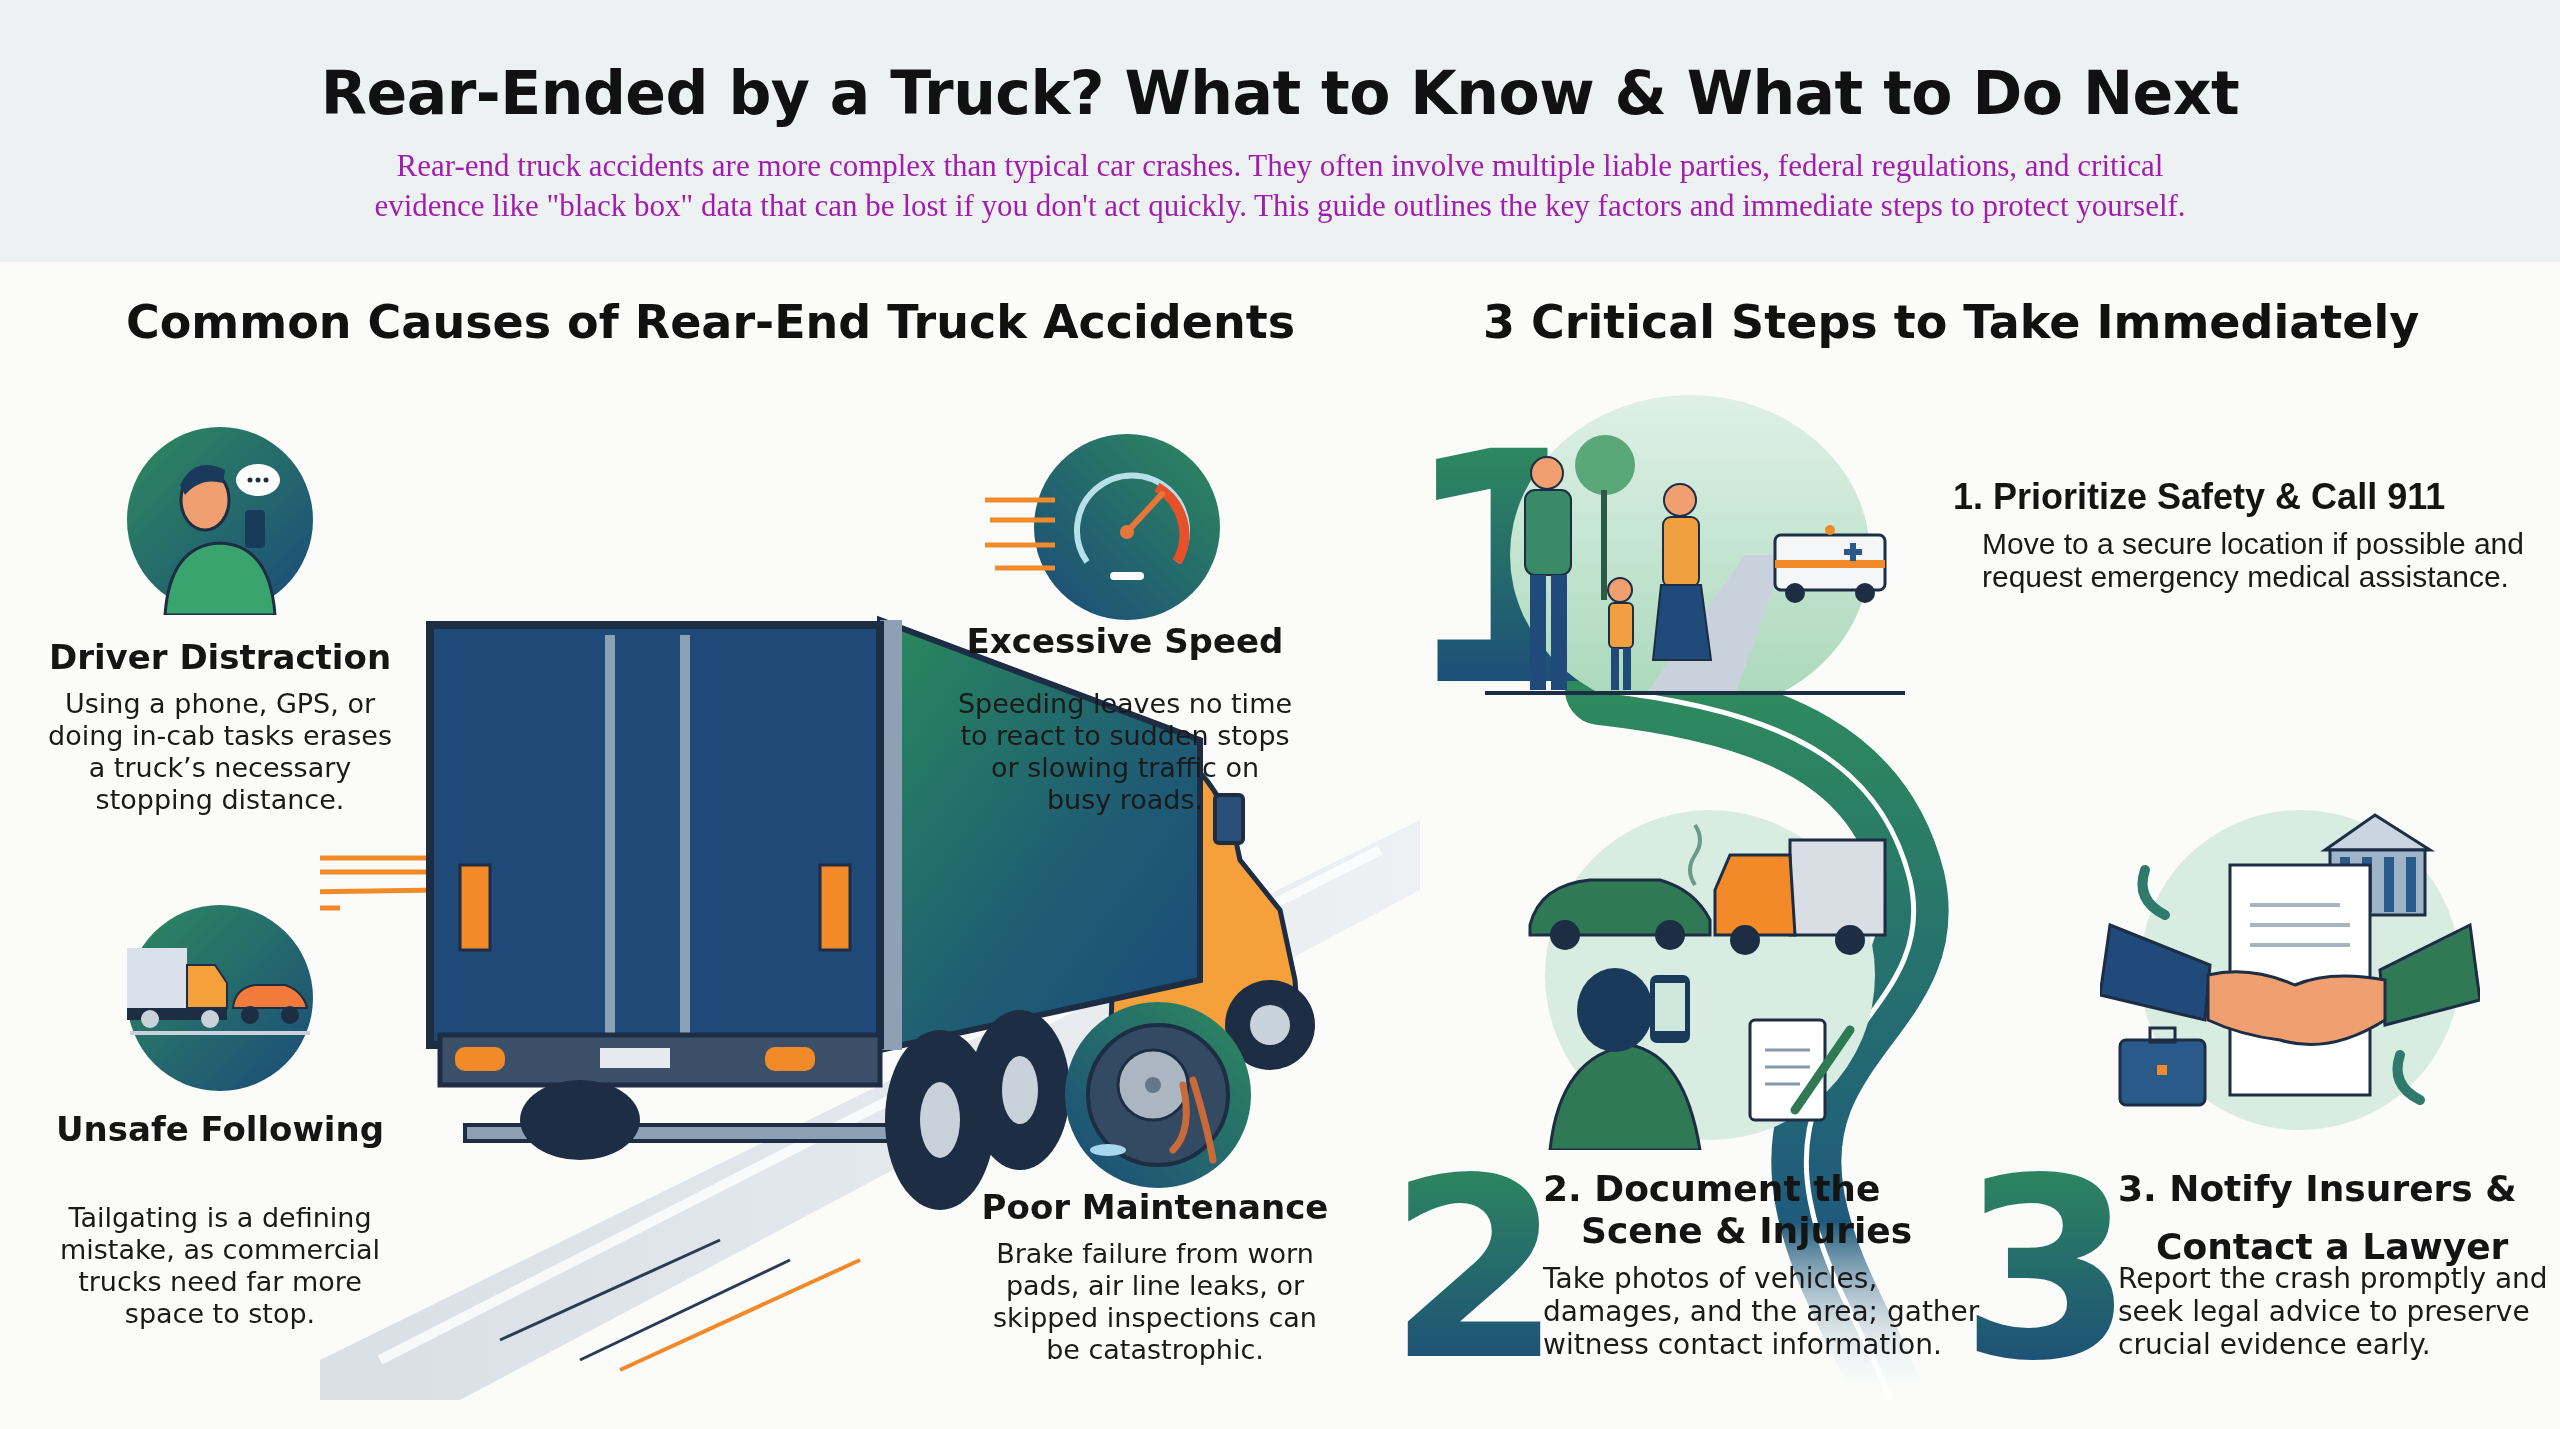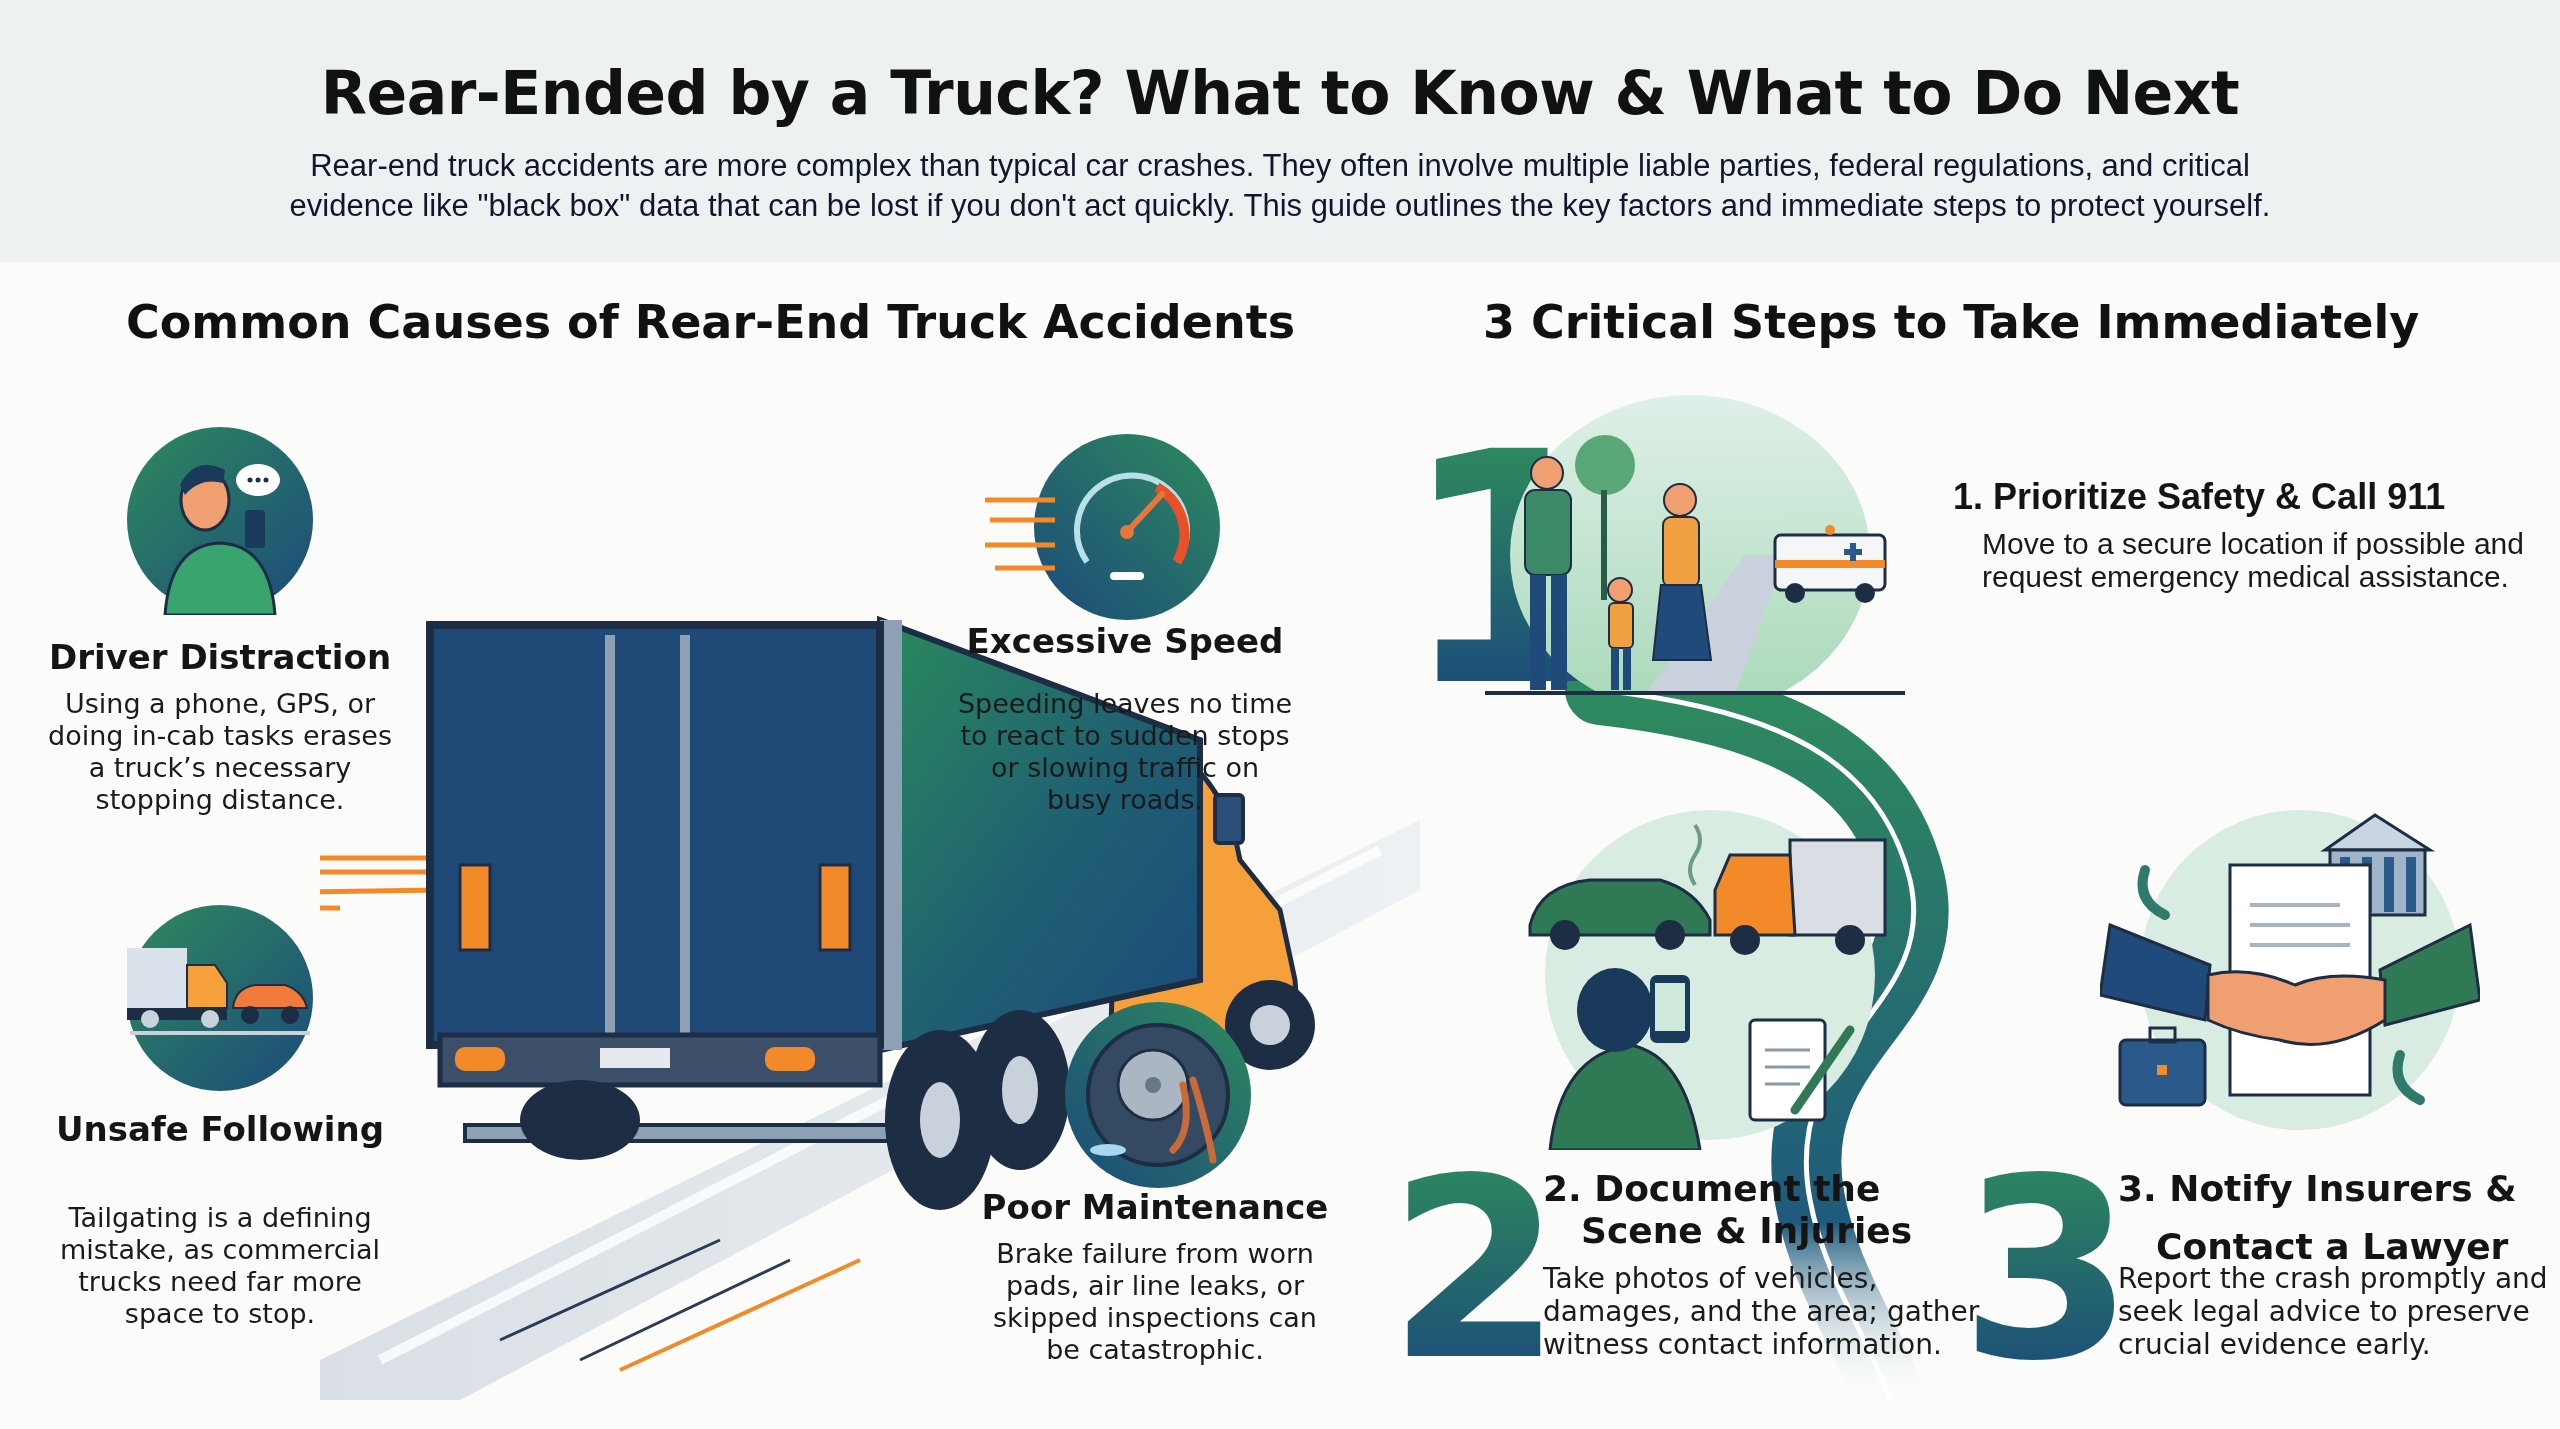--- a/index.html
+++ b/index.html
@@ -1,21 +1,21 @@
 <!DOCTYPE html>
 <html><head>
 <meta charset="utf-8">
 <style>
   * { box-sizing: border-box; margin: 0; padding: 0; }
   html, body { width: 2560px; height: 1429px; overflow: hidden; }
   body { background: #fbfcfa; font-family: "DejaVu Sans", "Liberation Sans", sans-serif; color: #161616; position: relative; }
 
   .header { position: absolute; left: 0; top: 0; width: 2560px; height: 262px; background: #eef1f2; }
   .title { position: absolute; left: 0; width: 2560px; top: 58px; text-align: center; font-size: 60px; font-weight: bold; letter-spacing: -0.5px; color: #111; }
-  .subtitle { position: absolute; left: 280px; width: 2000px; top: 146px; text-align: center; font-family: Liberation Sans, sans-serif; font-size: 31px; line-height: 40px; color: #0f172a; }
+  .subtitle { position: absolute; left: 280px; width: 2000px; top: 146px; text-align: center; font-family: Liberation Serif, serif; font-size: 31px; line-height: 40px; color: #a21caf; }
 
   .sec-head { position: absolute; top: 295px; font-size: 46px; font-weight: bold; color: #111; white-space: nowrap; }
   .sec-left { left: 126px; }
   .sec-right { left: 1483px; }
 
   .cause-icon { position: absolute; width: 190px; height: 190px; }
   .cause-title { position: absolute; font-size: 34px; font-weight: bold; text-align: center; color: #151515; line-height: 42px; }
   .cause-desc { position: absolute; font-size: 27px; text-align: center; line-height: 32px; color: #1a1a1a; }
 
   .truck { position: absolute; left: 320px; top: 600px; width: 1100px; height: 800px; }

